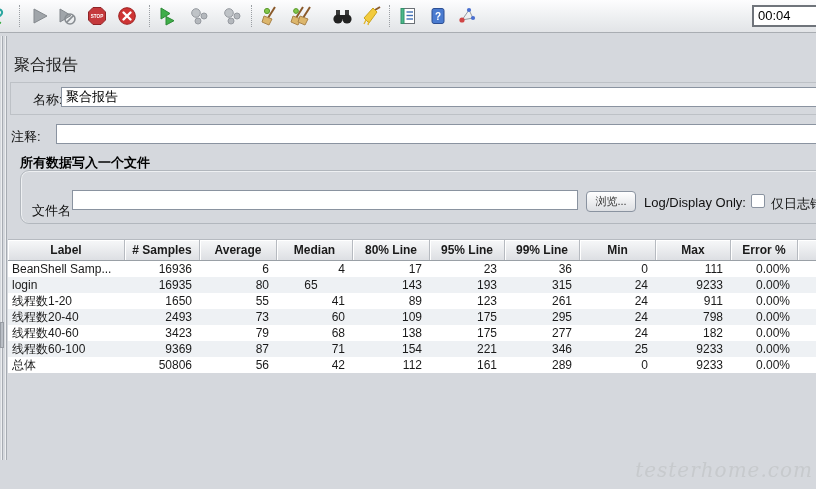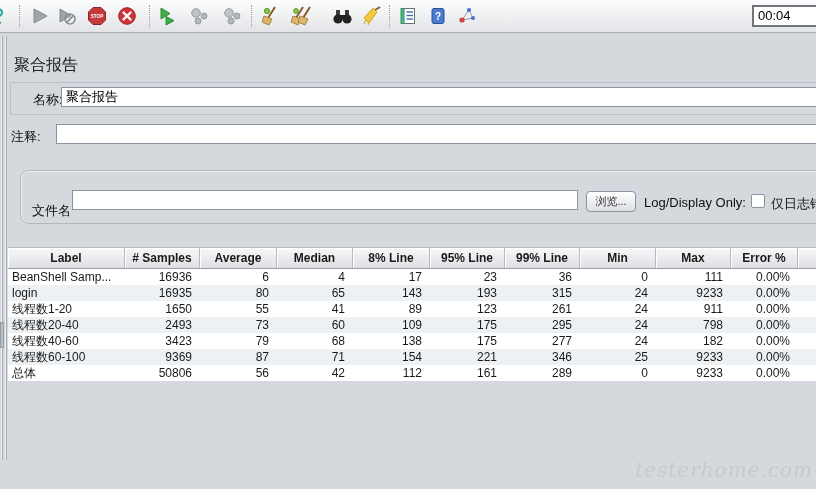--- a/index.html
+++ b/index.html
@@ -42,21 +42,21 @@
   .browse-btn {
     position:absolute; left:586px; top:191px; width:50px; height:21px;
     background:linear-gradient(#ffffff,#dddfe3); border:1px solid #8a93a0; border-radius:4px;
     font-family:"Liberation Sans", sans-serif; font-size:11px; color:#333; cursor:pointer;
   }
   .checkbox {
     position:absolute; left:751px; top:194px; width:14px; height:14px;
     background:#fff; border:1px solid #8a93a0; border-radius:2px; cursor:pointer;
   }
   
-  .tbl { position:absolute; left:8px; top:239px; right:0;margin-top:8px; }
+  .tbl { position:absolute; left:8px; top:239px; right:0; }
   .thead {
     display:flex; height:22px;
     background:linear-gradient(#f7f8f9,#dddfe3);
     border-top:1px solid #b6bac0; border-bottom:1px solid #9aa0a6;
   }
   .th {
     font-size:12px; font-weight:bold; text-align:center; line-height:21px;
     border-right:1px solid #b6bac0; box-shadow:inset 1px 0 0 #fff, inset 0 1px 0 #fff;
     overflow:hidden; white-space:nowrap; flex:0 0 auto;
   }
@@ -206,35 +206,36 @@
 
   <div class="page-title">聚合报告</div>
 
   <div class="name-box"></div>
   <span class="flabel" style="left:33px; top:91px">名称:</span>
   <input class="tfield" style="left: 61px; top: 87px; right: -2px;" type="text" value="聚合报告">
 
   <span class="flabel" style="left:11px; top:128px">注释:</span>
   <input class="tfield" style="left: 56px; top: 124px; right: -2px;" type="text" value="">
 
+  <div class="section-title">所有数据写入一个文件</div>
   <div class="file-panel"></div>
   <span class="flabel" style="left:32px; top:202px">文件名</span>
   <input class="tfield" style="left: 72px; top: 190px; width: 506px;" type="text" value="">
   <button class="browse-btn">浏览...</button>
   <span class="flabel" style="left:644px; top:195px">Log/Display Only:</span>
   <span class="checkbox"></span>
   <span class="flabel" style="left:771px; top:195px">仅日志错</span>
 
   <div class="tbl">
     <div class="thead">
         <div class="th" style="width: 117px;">Label</div>
         <div class="th" style="width: 75px;"># Samples</div>
         <div class="th" style="width: 77px;">Average</div>
         <div class="th" style="width: 76px;">Median</div>
-        <div class="th" style="width: 77px;">8% Line</div>
+        <div class="th" style="width: 77px;">80% Line</div>
         <div class="th" style="width: 75px;">95% Line</div>
         <div class="th" style="width: 75px;">99% Line</div>
         <div class="th" style="width: 76px;">Min</div>
         <div class="th" style="width: 75px;">Max</div>
         <div class="th" style="width: 67px;">Error %</div>
         <div class="th" style="width: 60px;">T</div>
       </div>
     <div class="tbody">
         <div class="tr">
           <div class="td lbl" style="width: 117px;">BeanShell Samp...</div>
@@ -246,21 +247,21 @@
           <div class="td num" style="width: 75px;">36</div>
           <div class="td num" style="width: 76px;">0</div>
           <div class="td num" style="width: 75px;">111</div>
           <div class="td num" style="width: 67px;">0.00%</div>
           <div class="td num" style="width: 60px;"></div>
         </div>
         <div class="tr alt">
           <div class="td lbl" style="width: 117px;">login</div>
           <div class="td num" style="width: 75px;">16935</div>
           <div class="td num" style="width: 77px;">80</div>
-          <div class="td num" style="width: 76px;">65</div>
+          <div class="td num" style="width: 76px; text-align: center;">65</div>
           <div class="td num" style="width: 77px;">143</div>
           <div class="td num" style="width: 75px;">193</div>
           <div class="td num" style="width: 75px;">315</div>
           <div class="td num" style="width: 76px;">24</div>
           <div class="td num" style="width: 75px;">9233</div>
           <div class="td num" style="width: 67px;">0.00%</div>
           <div class="td num" style="width: 60px;"></div>
         </div>
         <div class="tr">
           <div class="td lbl" style="width: 117px;">线程数1-20</div>

